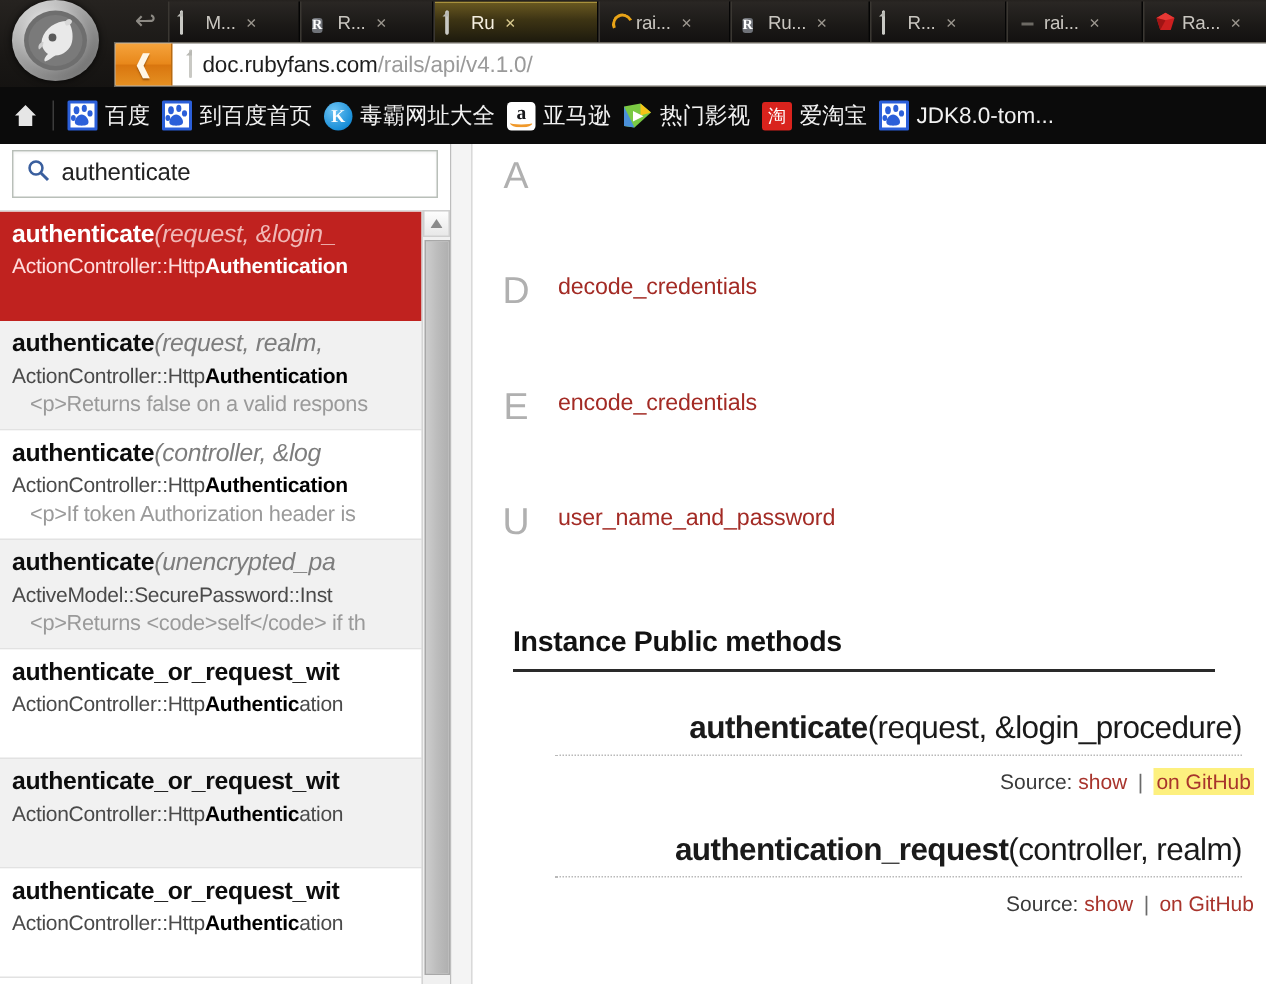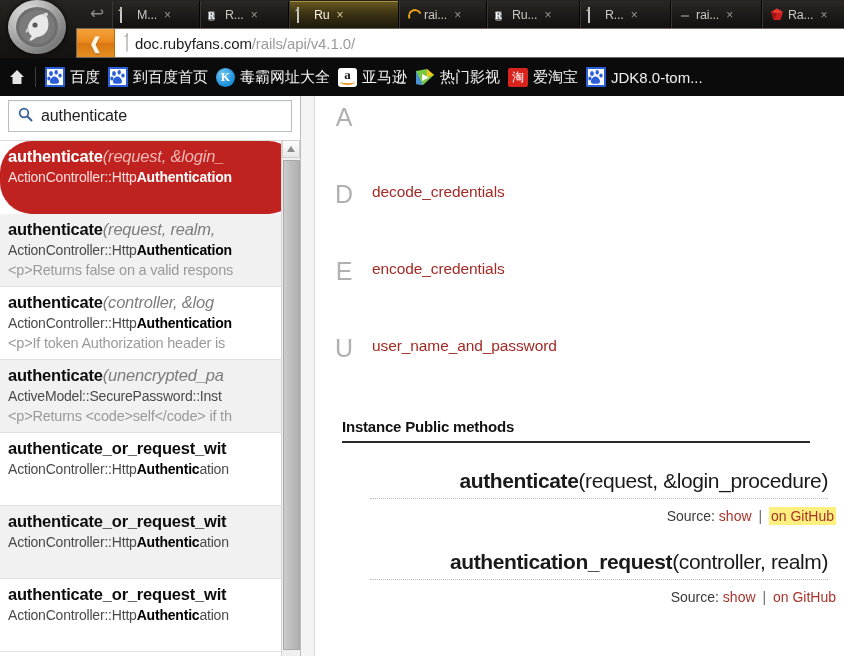--- a/index.html
+++ b/index.html
@@ -189,35 +189,36 @@
   }
   .ritem {
     position: relative;
     height: 73px;
     padding: 4px 8px 0 8px;
     border-bottom: 1px solid #e2e2e2;
     overflow: hidden;
     background: #ffffff;
   }
   .ritem.alt { background: #f1f1f1; }
-  .ritem.sel { background: #c0221f; border-bottom-color: #c0221f; border-radius: 32px; }
+  .ritem.sel { background: #c0221f; border-bottom-color: #c0221f; }
   .ritem .rtitle {
     font-size: 16.5px; color: #0d0d0d; white-space: nowrap;
     line-height: 22px; letter-spacing: -0.2px;
   }
   .ritem .rtitle b { font-weight: bold; }
   .ritem .rtitle i { font-style: italic; color: #7d7d7d; font-weight: normal; }
   .ritem .rns {
     font-size: 14px; color: #4a4a4a; white-space: nowrap; line-height: 20px;
     letter-spacing: -0.2px;
   }
   .ritem .rns b { font-weight: bold; color: #000; }
   .ritem .rdesc {
     font-size: 14.5px; color: #9a9a9a; white-space: nowrap; line-height: 20px;
     letter-spacing: -0.2px;
+    margin-left: 12px;
   }
   .ritem.sel .rtitle { color: #ffffff; }
   .ritem.sel .rtitle i { color: #f0b8b6; }
   .ritem.sel .rns { color: #ffdede; }
   .ritem.sel .rns b { color: #ffffff; }
 
   
   .sb-track {
     position: absolute; left: 281px; top: 44px; width: 19px; height: 516px;
     background: #f0f0f0; border-left: 1px solid #d4d4d4;
@@ -261,21 +262,21 @@
   }
   .idx-links { padding-top: 4px; }
   .idx-links a {
     color: #a32b25; font-size: 15.5px; text-decoration: none; margin-right: 6px;
     letter-spacing: -0.1px;
   }
   .idx-links .comma { color: #a32b25; font-size: 15.5px; margin-right: 10px; }
 
   .sec-head {
     margin: 14px 26px 0 26px;
-    font-size: 15px; font-weight: bold; color: #121212;
+    font-size: 19px; font-weight: bold; color: #121212;
     padding-bottom: 6px;
     border-bottom: 2px solid #2a2a2a;
     letter-spacing: -0.2px;
   }
 
   .method {
     margin: 26px 0 0 54px;
     text-align: right;
   }
   .method .mhead {

